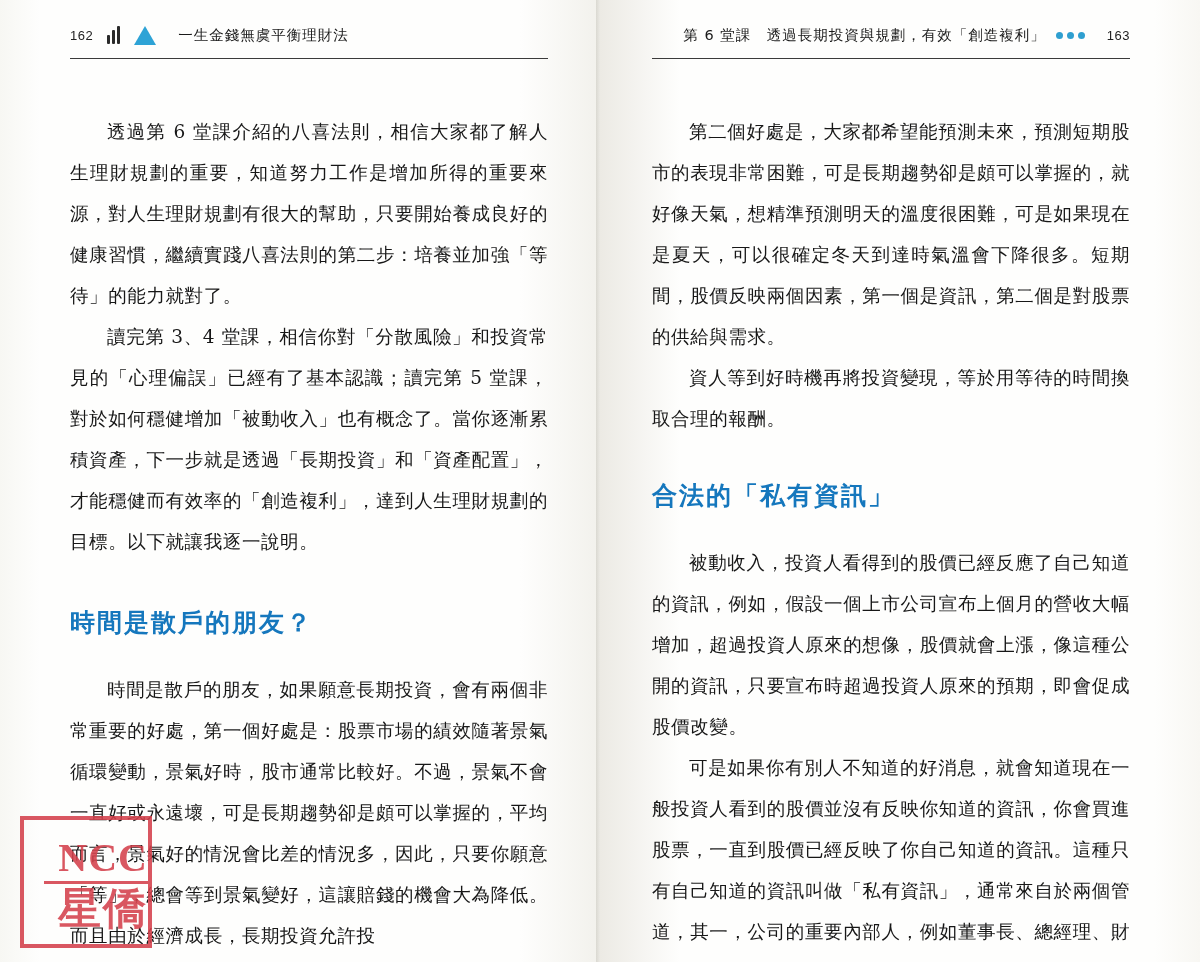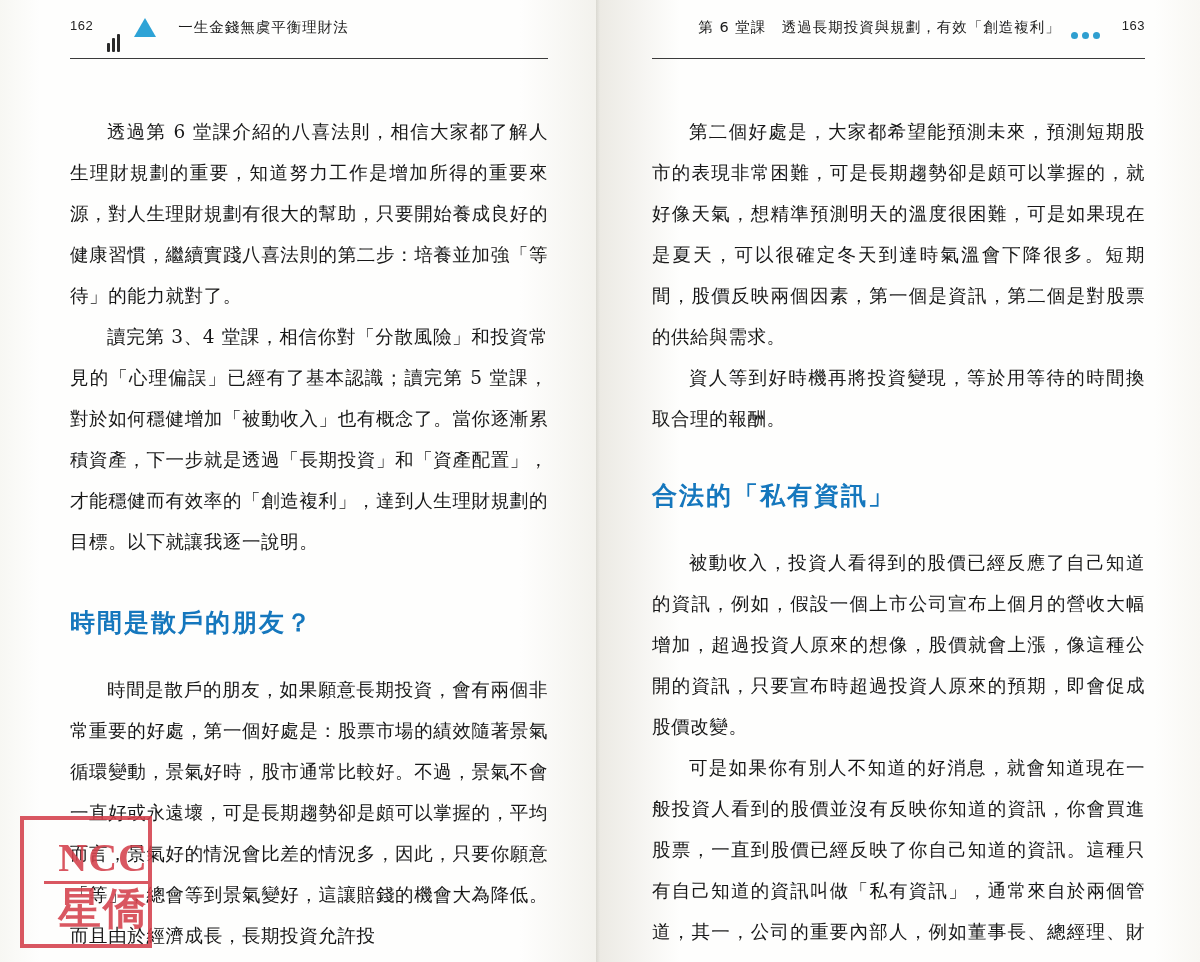--- a/index.html
+++ b/index.html
@@ -29,36 +29,37 @@
     height: 962px;
     box-sizing: border-box;
     background: #fefefc;
   }
   .page.left {
     background: linear-gradient(to right, #f7f7f3 0px, #fefefd 40px, #fefefd 520px, #f2f1ec 600px);
     padding: 18px 52px 0 70px;
   }
   .page.right {
     background: linear-gradient(to left, #f8f7f3 0px, #fefefd 46px, #fefefd 520px, #eceae4 600px);
-    padding: 18px 55px 0 52px;
+    padding: 18px 70px 0 52px;
   }
 
   .gutter {
     position: absolute;
     left: 596px;
     top: 0;
     width: 10px;
     height: 962px;
     background: linear-gradient(to right, rgba(120,115,100,0.20), rgba(160,155,140,0.06) 45%, rgba(120,115,100,0.22));
     pointer-events: none;
   }
 
   
   .runhead {
     display: flex;
+    align-items: center;
     height: 34px;
     border-bottom: 1px solid #3b3b3b;
     padding-bottom: 6px;
     margin-bottom: 52px;
   }
   .runhead.left {
     justify-content: flex-start;
   }
   .runhead.right {
     justify-content: flex-end;

